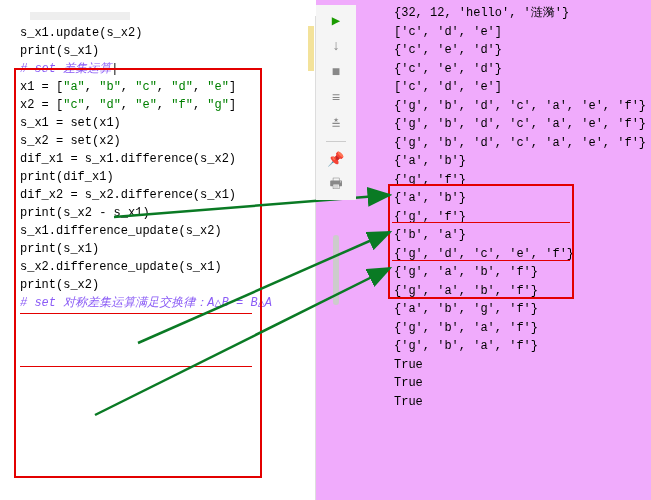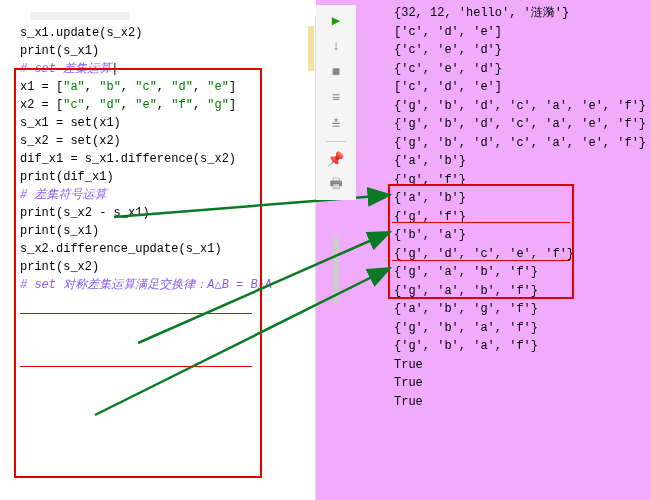--- a/index.html
+++ b/index.html
@@ -129,22 +129,23 @@
   <div class="code-line">print(s_x1)</div>
   <div class="code-line"></div>
   <div class="code-line"></div>
   <div class="code-line"><span class="cmt"># set 差集运算</span>|</div>
   <div class="code-line"><span>x1 = [</span><span class="str">"a"</span><span>, </span><span class="str">"b"</span><span>, </span><span class="str">"c"</span><span>, </span><span class="str">"d"</span><span>, </span><span class="str">"e"</span><span>]</span></div>
   <div class="code-line"><span>x2 = [</span><span class="str">"c"</span><span>, </span><span class="str">"d"</span><span>, </span><span class="str">"e"</span><span>, </span><span class="str">"f"</span><span>, </span><span class="str">"g"</span><span>]</span></div>
   <div class="code-line">s_x1 = set(x1)</div>
   <div class="code-line">s_x2 = set(x2)</div>
   <div class="code-line">dif_x1 = s_x1.difference(s_x2)</div>
   <div class="code-line">print(dif_x1)</div>
-  <div class="code-line"><span class="cmt"># 差集符号运算</span></div>
+  <div class="code-line">dif_x2 = s_x2.difference(s_x1)</div>
   <div class="code-line">print(s_x2 - s_x1)</div>
+  <div class="code-line">s_x1.difference_update(s_x2)</div>
   <div class="code-line">print(s_x1)</div>
   <div class="code-line">s_x2.difference_update(s_x1)</div>
   <div class="code-line">print(s_x2)</div>
   <div class="code-line"></div>
   <div class="code-line"></div>
   <div class="code-line"><span class="cmt"># set 对称差集运算满足交换律：A△B = B△A</span></div>
 </div>
 
 <div class="toolbar">
   <div class="icon-btn run">▶</div>

